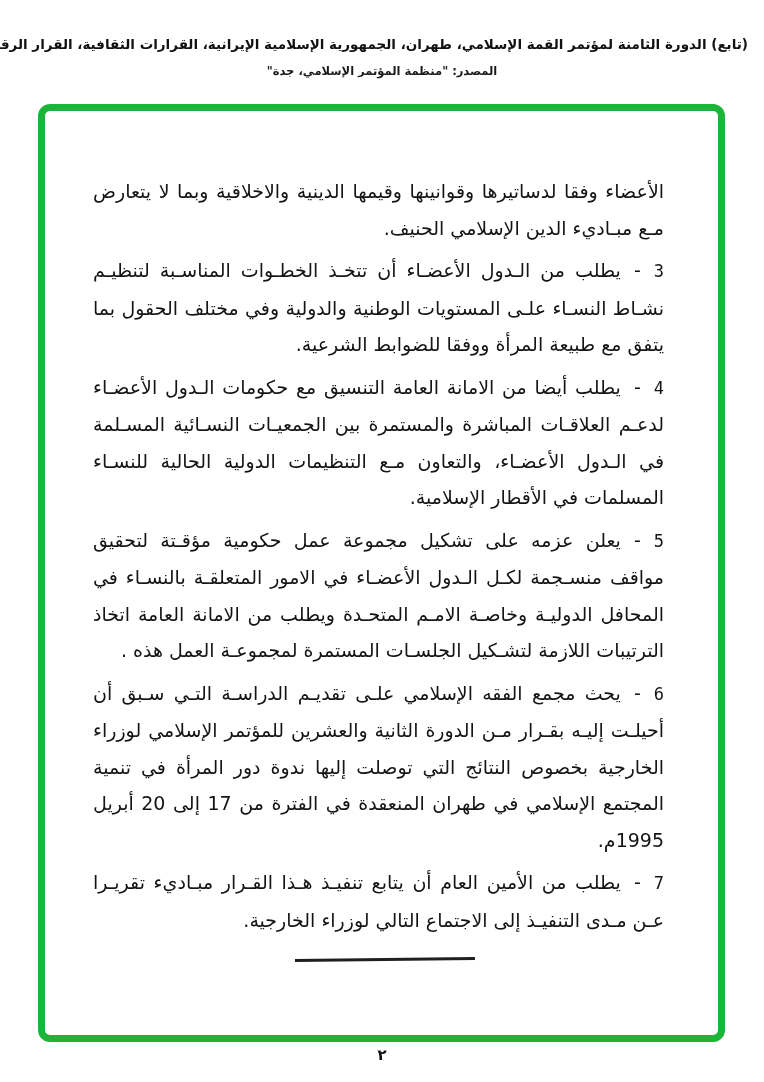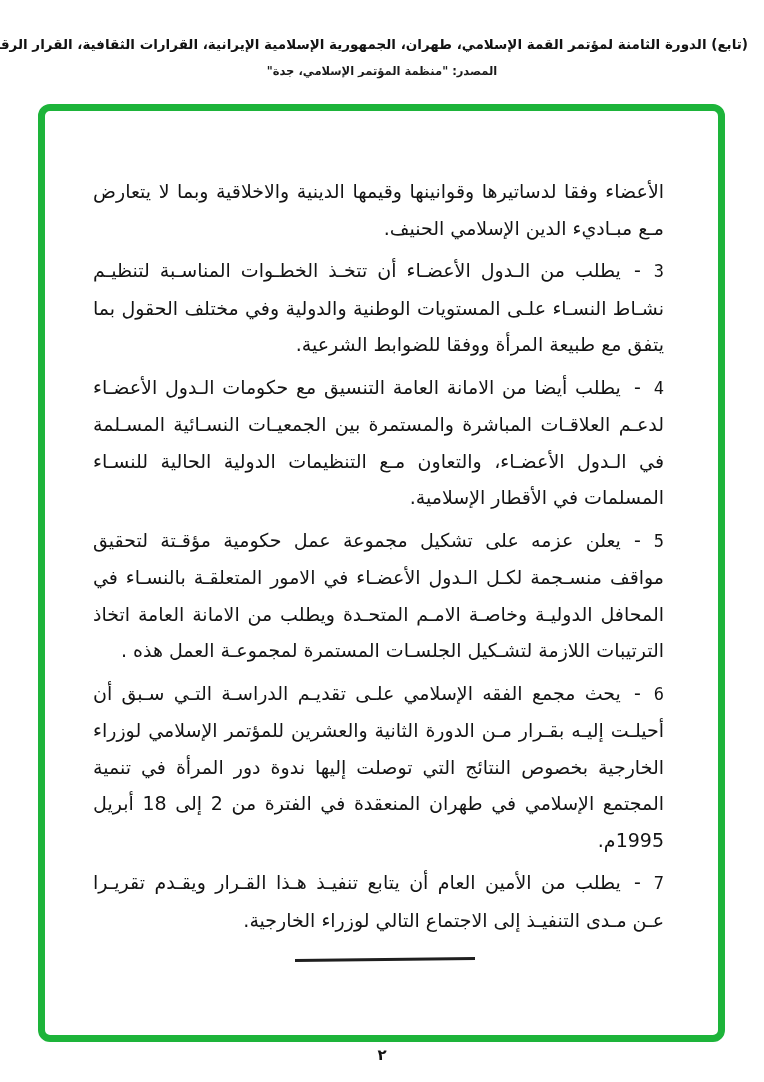--- a/index.html
+++ b/index.html
@@ -86,23 +86,23 @@
     <div class="content">
 
       <p class="para">الأعضاء وفقا لدساتيرها وقوانينها وقيمها الدينية والاخلاقية وبما لا يتعارض مـع مبـاديء الدين الإسلامي الحنيف.</p>
 
       <p class="para"><span class="num">3</span><span class="dash">-</span><span class="lead">يطلب</span><span> من الـدول الأعضـاء أن تتخـذ الخطـوات المناسـبة لتنظيـم نشـاط النسـاء علـى المستويات الوطنية والدولية وفي مختلف الحقول بما يتفق مع طبيعة المرأة ووفقا للضوابط الشرعية.</span></p>
 
       <p class="para"><span class="num">4</span><span class="dash">-</span><span class="lead">يطلب أيضا</span><span> من الامانة العامة التنسيق مع حكومات الـدول الأعضـاء لدعـم العلاقـات المباشرة والمستمرة بين الجمعيـات النسـائية المسـلمة في الـدول الأعضـاء، والتعاون مـع التنظيمات الدولية الحالية للنسـاء المسلمات في الأقطار الإسلامية.</span></p>
 
       <p class="para"><span class="num">5</span><span class="dash">-</span><span class="lead">يعلن</span><span> عزمه على تشكيل مجموعة عمل حكومية مؤقـتة لتحقيق مواقف منسـجمة لكـل الـدول الأعضـاء في الامور المتعلقـة بالنسـاء في المحافل الدوليـة وخاصـة الامـم المتحـدة </span><span class="lead">ويطلب</span><span> من الامانة العامة اتخاذ الترتيبات اللازمة لتشـكيل الجلسـات المستمرة لمجموعـة العمل هذه .</span></p>
 
-      <p class="para"><span class="num">6</span><span class="dash">-</span><span class="lead">يحث</span><span> مجمع الفقه الإسلامي علـى تقديـم الدراسـة التـي سـبق أن أحيلـت إليـه بقـرار مـن الدورة الثانية والعشرين للمؤتمر الإسلامي لوزراء الخارجية بخصوص النتائج التي توصلت إليها ندوة دور المرأة في تنمية المجتمع الإسلامي في طهران المنعقدة في الفترة من 2 إلى 18 أبريل 1995م.</span></p>
+      <p class="para"><span class="num">6</span><span class="dash">-</span><span class="lead">يحث</span><span> مجمع الفقه الإسلامي علـى تقديـم الدراسـة التـي سـبق أن أحيلـت إليـه بقـرار مـن الدورة الثانية والعشرين للمؤتمر الإسلامي لوزراء الخارجية بخصوص النتائج التي توصلت إليها ندوة دور المرأة في تنمية المجتمع الإسلامي في طهران المنعقدة في الفترة من 17 إلى 20 أبريل 1995م.</span></p>
 
-      <p class="para"><span class="num">7</span><span class="dash">-</span><span class="lead">يطلب</span><span> من الأمين العام أن يتابع تنفيـذ هـذا القـرار ويقـدم تقريـرا عـن مـدى التنفيـذ إلى الاجتماع التالي لوزراء الخارجية.</span></p>
+      <p class="para"><span class="num">7</span><span class="dash">-</span><span class="lead">يطلب</span><span> من الأمين العام أن يتابع تنفيـذ هـذا القـرار مبـاديء تقريـرا عـن مـدى التنفيـذ إلى الاجتماع التالي لوزراء الخارجية.</span></p>
 
       <div class="end-rule"></div>
 
     </div>
   </div>
 
   <div class="page-number">٢</div>
 
 </div>
 

